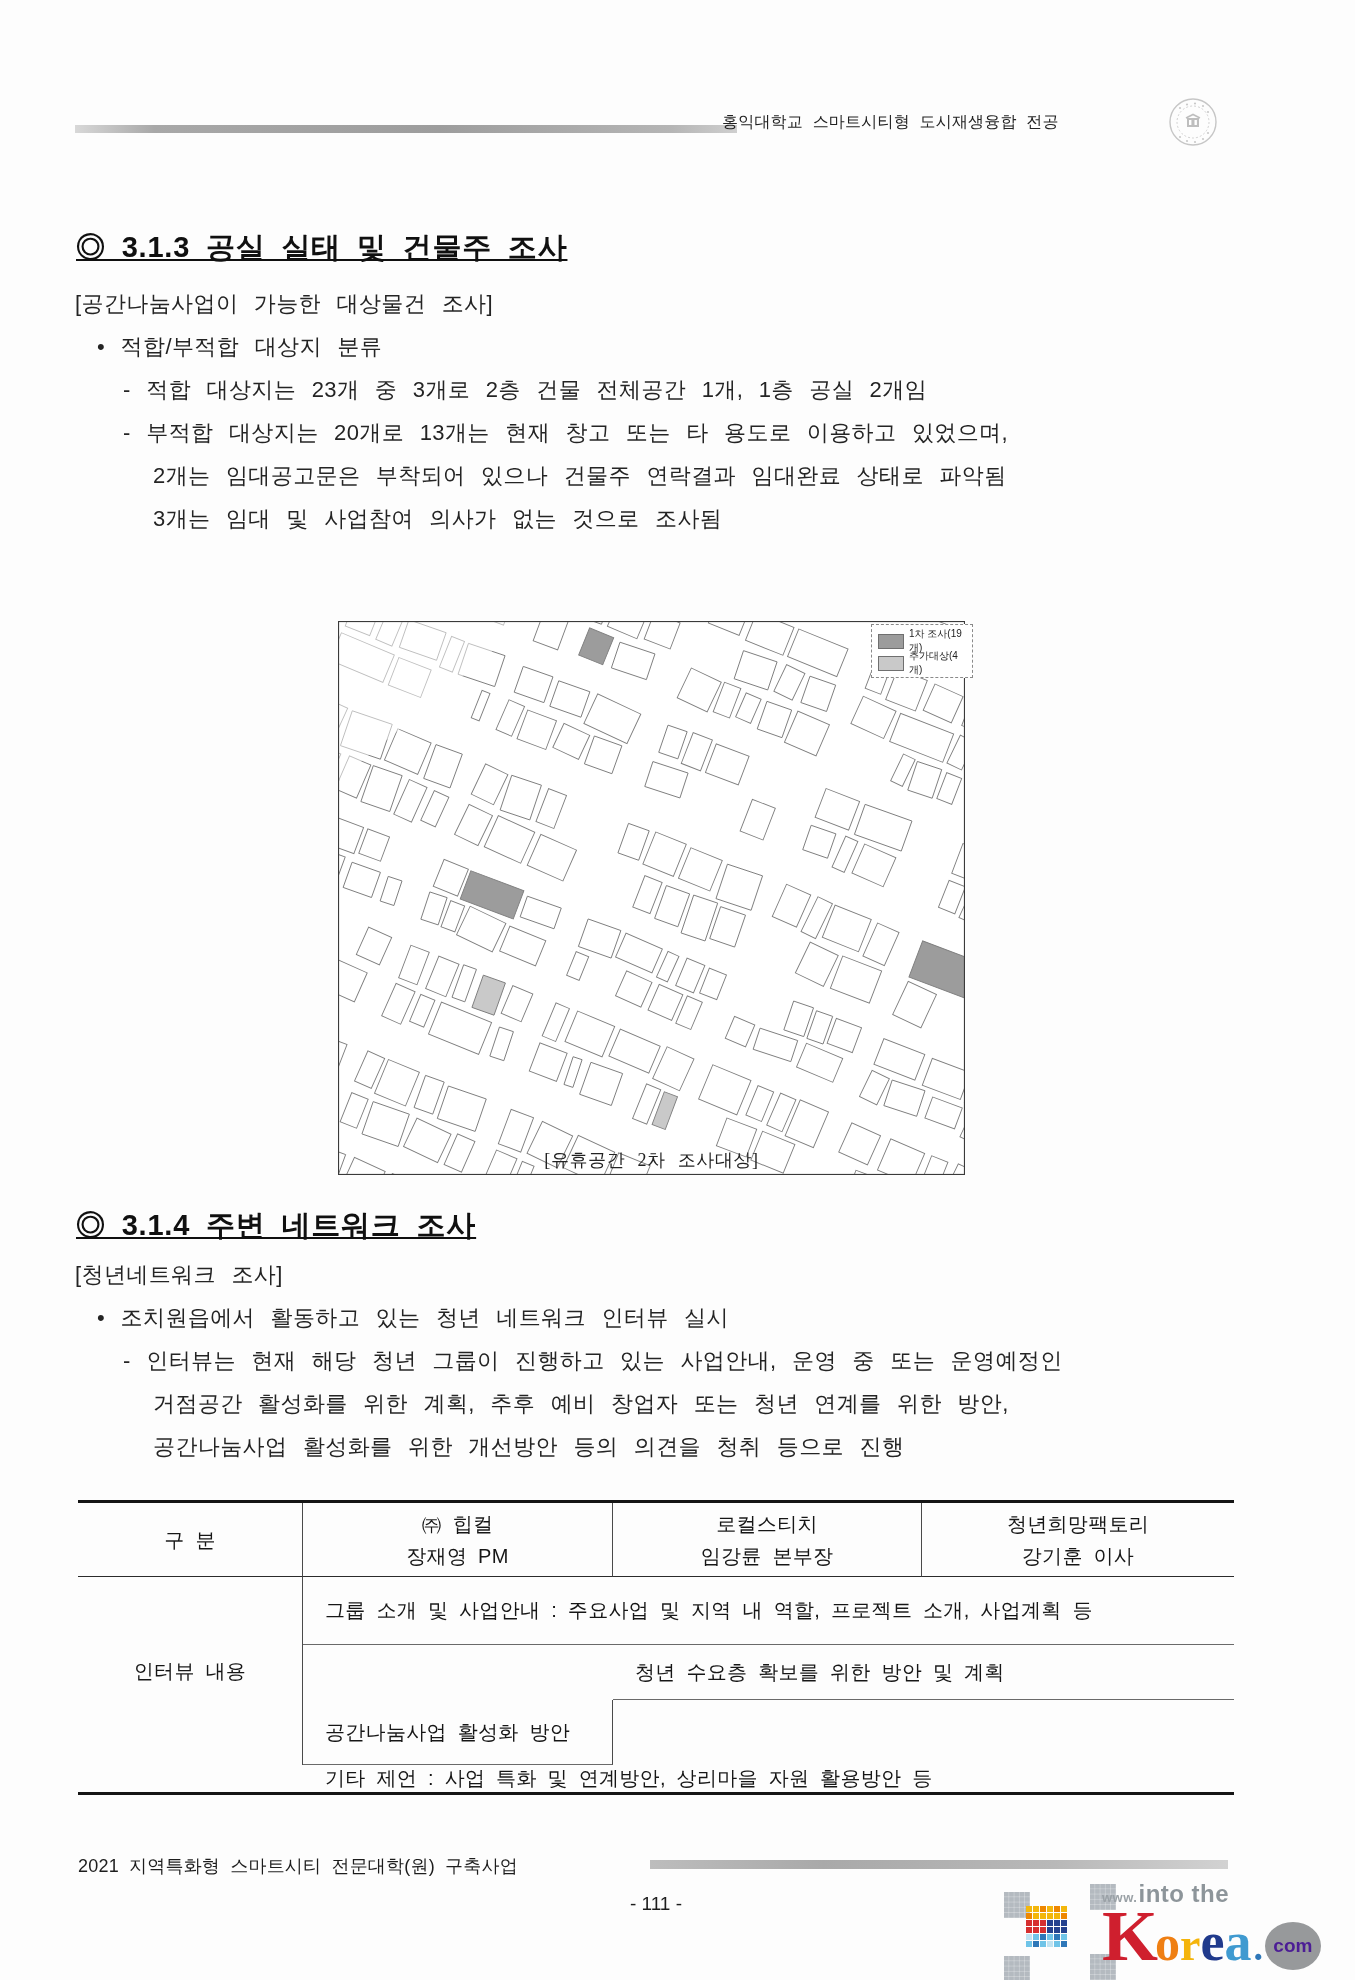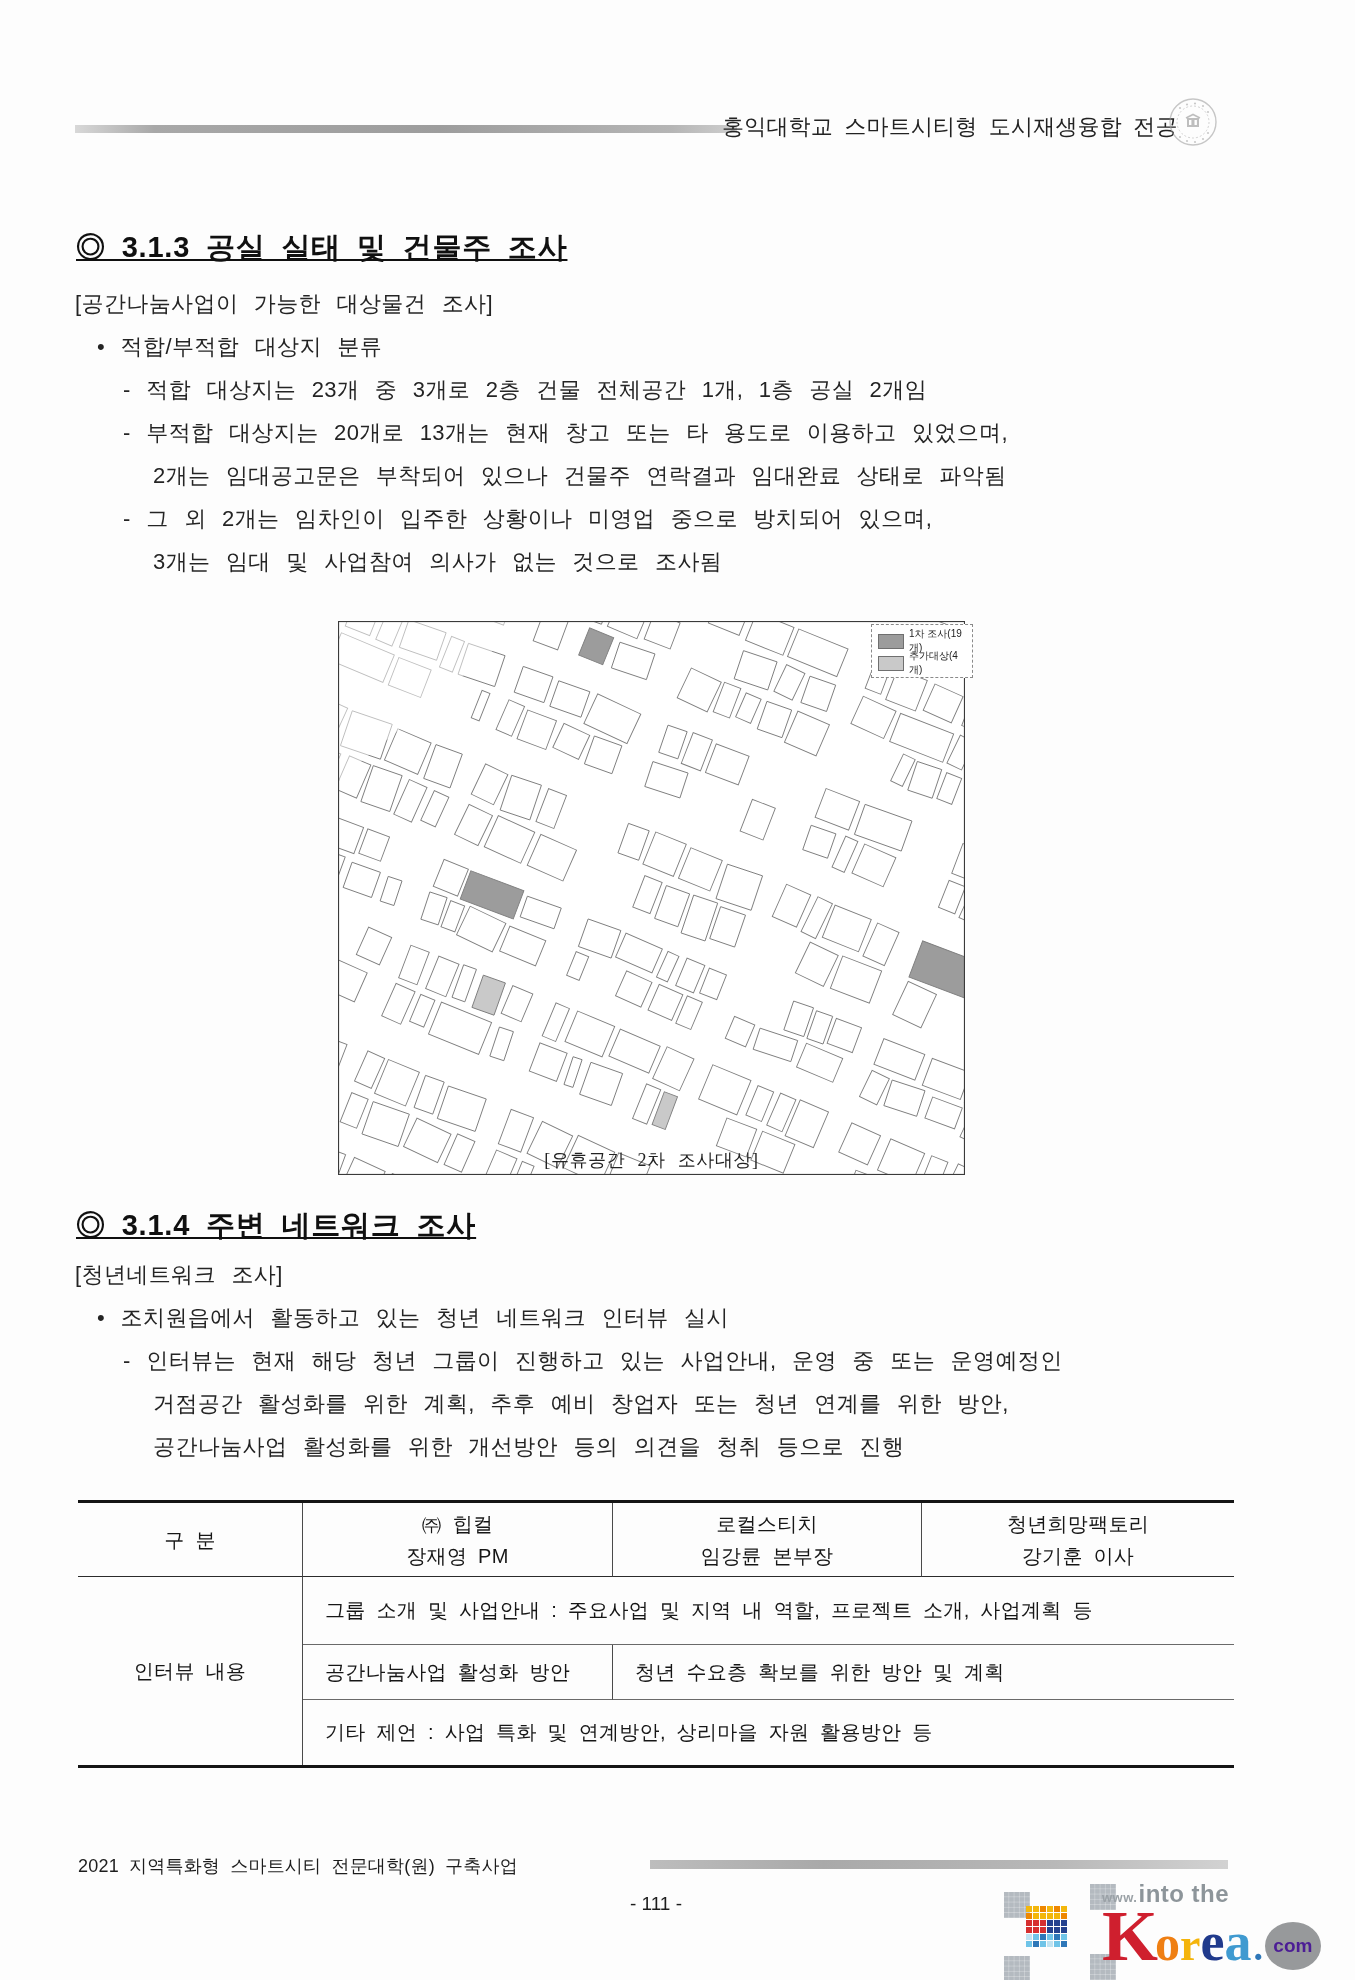--- a/index.html
+++ b/index.html
@@ -2,21 +2,21 @@
 <html><head>
 <meta charset="utf-8">
 <style>
   html,body{margin:0;padding:0;background:#e8e8e8;}
   .page{position:relative;width:1355px;height:1980px;background:#fdfdfd;margin:0 auto;overflow:hidden;
         font-family:"Liberation Sans",sans-serif;color:#1d1d1d;}
 
   
   .header-rule{position:absolute;left:75px;top:125px;width:662px;height:8px;
                background:linear-gradient(90deg,#d8d8d8,#a8a8a8 12%,#9d9d9d 55%,#b5b5b5 90%,#cfcfcf);}
-  .header-title{position:absolute;left:722px;top:112px;width:440px;font-size:22px;font-weight:500;
+  .header-title{position:absolute;left:722px;top:112px;width:440px;font-size:16px;font-weight:500;
                 letter-spacing:.2px;word-spacing:5px;white-space:nowrap;color:#222;}
   .seal{position:absolute;left:1168px;top:96px;opacity:.55;}
 
   
   .sec-heading{position:absolute;left:76px;margin:0;font-size:29px;font-weight:700;
                letter-spacing:.8px;word-spacing:7px;color:#101010;white-space:nowrap;text-decoration:underline;}
   .h313{top:228px;}
   .h314{top:1206px;}
 
   
@@ -117,21 +117,20 @@
     </g>
   </svg>
 
   <h1 class="sec-heading h313">◎ 3.1.3 공실 실태 및 건물주 조사</h1>
   <div class="body b313">
     <div class="ln i0">[공간나눔사업이 가능한 대상물건 조사]</div>
     <div class="ln i1">• 적합/부적합 대상지 분류</div>
     <div class="ln i2">- 적합 대상지는 23개 중 3개로 2층 건물 전체공간 1개, 1층 공실 2개임</div>
     <div class="ln i2">- 부적합 대상지는 20개로 13개는 현재 창고 또는 타 용도로 이용하고 있었으며,</div>
     <div class="ln i3">2개는 임대공고문은 부착되어 있으나 건물주 연락결과 임대완료 상태로 파악됨</div>
-    <div class="ln i2">- 그 외 2개는 임차인이 입주한 상황이나 미영업 중으로 방치되어 있으며,</div>
     <div class="ln i3">3개는 임대 및 사업참여 의사가 없는 것으로 조사됨</div>
   </div>
 
   <div class="map-wrap">
     <svg width="627" height="554" viewBox="0 0 627 554">
         <defs>
           <clipPath id="mapclip">
             <rect x="1" y="1" width="625" height="552"></rect>
           </clipPath>
         </defs>
@@ -1027,22 +1026,22 @@
     <div class="cell hcell vline">
       <div>로컬스티치</div>
       <div>임강륜 본부장</div>
     </div>
     <div class="cell hcell">
       <div>청년희망팩토리</div>
       <div>강기훈 이사</div>
     </div>
     <div class="cell rowlabel">인터뷰 내용</div>
     <div class="cell r1">그룹 소개 및 사업안내 : 주요사업 및 지역 내 역할, 프로젝트 소개, 사업계획 등</div>
+    <div class="cell r2b">청년 수요층 확보를 위한 방안 및 계획</div>
     <div class="cell r2a">공간나눔사업 활성화 방안</div>
-    <div class="cell r2b">청년 수요층 확보를 위한 방안 및 계획</div>
     <div class="cell r3">기타 제언 : 사업 특화 및 연계방안, 상리마을 자원 활용방안 등</div>
   </div>
 
   <div class="footer-project">2021 지역특화형 스마트시티 전문대학(원) 구축사업</div>
   <div class="footer-rule"></div>
   <div class="page-number">- 111 -</div>
 
   <div class="korea-logo">
     <div class="dots d1"></div>
     <div class="dots d2"></div>

